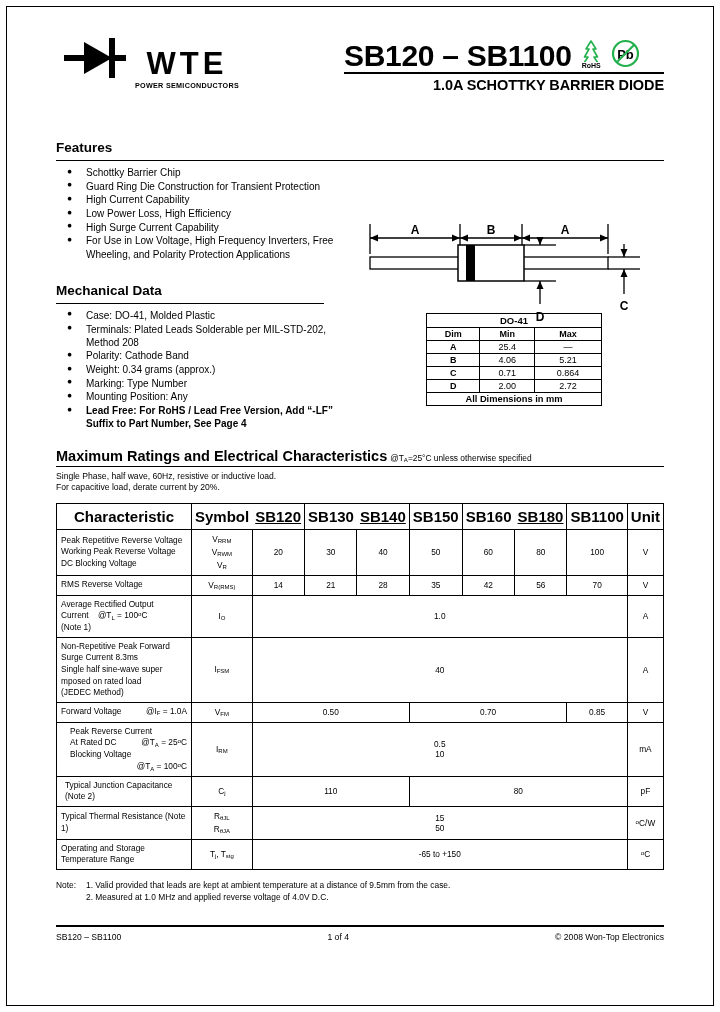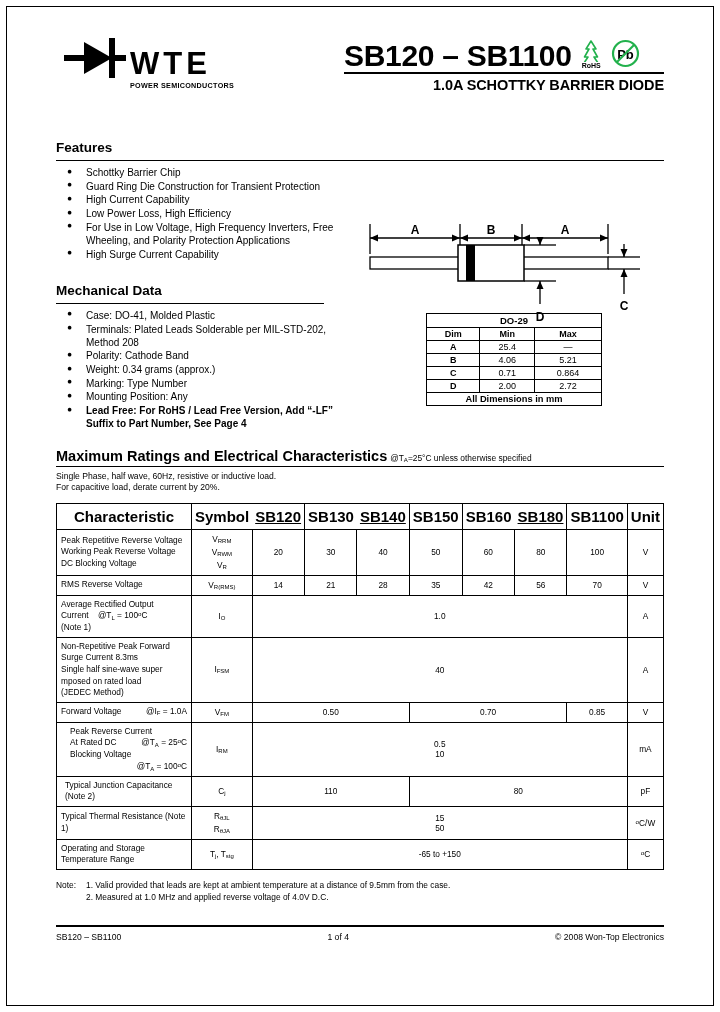--- a/index.html
+++ b/index.html
@@ -19,21 +19,21 @@
     border: 1px solid #000;
   }
   .content {
     position: absolute;
     left: 56px; top: 22px;
     width: 608px;
   }
 
   
   .header { position: relative; height: 96px; }
-  .logo-wrap { position: absolute; left: 8px; top: 16px; width: 180px; }
+  .logo-wrap { position: absolute; left: 8px; top: 16px; width: 180px; text-align: center; }
   .logo-sym { display: block; }
   .logo-text {
     font-size: 31px; font-weight: bold; letter-spacing: 4px;
     line-height: 1; margin-left: 66px; margin-top: -30px;
   }
   .logo-sub {
     font-size: 7.2px; font-weight: bold; letter-spacing: 0.3px;
     margin-left: 66px; margin-top: 2px;
   }
   .title-block { position: absolute; right: 0; top: 16px; width: 320px; text-align: right; }
@@ -185,22 +185,22 @@
     <div class="sec-rule-features"></div>
   </div>
 
   <div class="two-col" style="margin-top:5px;">
     <div class="left-col">
       <ul class="bullets">
         <li>Schottky Barrier Chip</li>
         <li>Guard Ring Die Construction for Transient Protection</li>
         <li>High Current Capability</li>
         <li>Low Power Loss, High Efficiency</li>
+        <li>High Surge Current Capability</li>
         <li>For Use in Low Voltage, High Frequency Inverters, Free Wheeling, and Polarity Protection Applications</li>
-        <li>High Surge Current Capability</li>
       </ul>
     </div>
 
     <div class="pkg-area">
       <svg width="300" height="128" viewBox="0 0 300 128">
         <g stroke="#000" stroke-width="1.3" fill="none">
 
           <line x1="14" y1="18" x2="14" y2="48"></line>
           <line x1="104" y1="18" x2="104" y2="48"></line>
           <line x1="166" y1="18" x2="166" y2="48"></line>
@@ -271,21 +271,21 @@
         <li>Marking: Type Number</li>
         <li>Mounting Position: Any</li>
         <li class="bold">Lead Free: For RoHS / Lead Free Version, Add “-LF” Suffix to Part Number, See Page 4</li>
       </ul>
     </div>
 
     <div class="right-col" style="top:4px;">
       <table class="dim-table">
         <tbody>
             <tr>
-          <td class="ttl" colspan="3">DO-29</td>
+          <td class="ttl" colspan="3">DO-41</td>
         </tr>
         <tr>
           <td class="hdr">Dim</td>
           <td class="hdr">Min</td>
           <td class="hdr">Max</td>
         </tr>
         <tr>
           <td class="dimcell">A</td>
           <td>25.4</td>
           <td>—</td>

